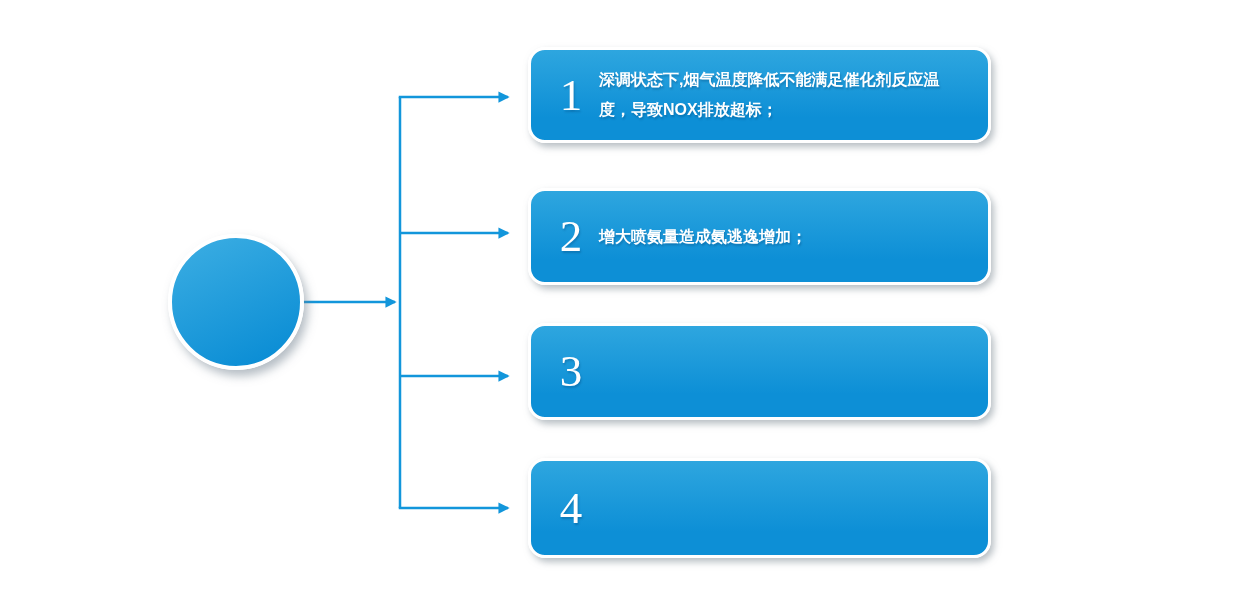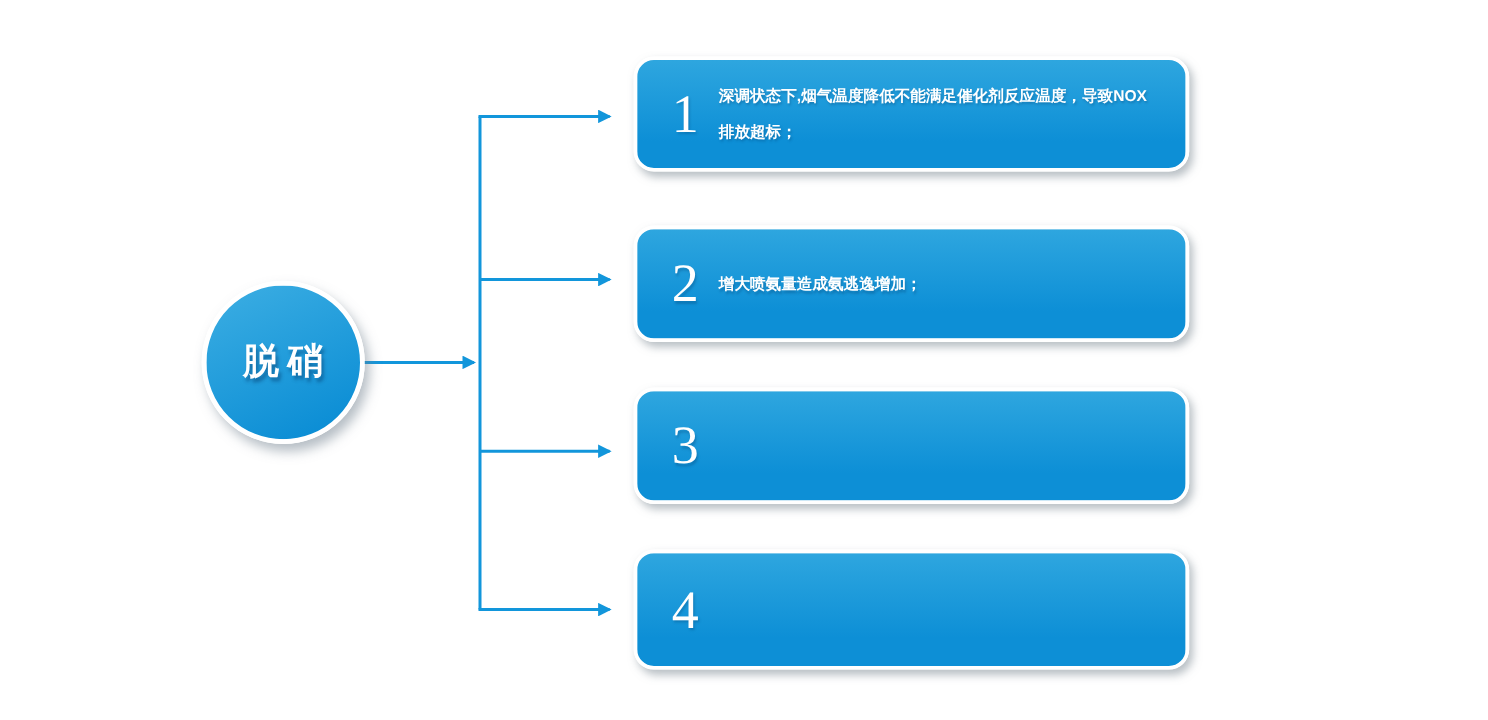--- a/index.html
+++ b/index.html
@@ -89,21 +89,21 @@
     font-family: "Liberation Serif", serif;
     font-size: 45px;
     font-weight: 400;
     line-height: 1;
     color: var(--text, #ffffff);
     text-shadow: 1px 2px 2px rgba(0, 60, 110, 0.3);
   }
   .challenge-text {
     margin-left: 10px;
     width: 358px;
-    font-size: 13px;
+    font-size: 16px;
     font-weight: bold;
     line-height: 30px;
     text-shadow: 1px 2px 2px rgba(0, 60, 110, 0.33);
   }
 </style>
 </head>
 <body>
 
 <div class="stage">
 
@@ -118,21 +118,20 @@
 
     <path class="conn" d="M400,97 V508"></path>
 
     <path class="conn" d="M398.75,97 H508" marker-end="url(#arrow)"></path>
     <path class="conn" d="M400,233 H508" marker-end="url(#arrow)"></path>
     <path class="conn" d="M400,376 H508" marker-end="url(#arrow)"></path>
     <path class="conn" d="M398.75,508 H508" marker-end="url(#arrow)"></path>
   </svg>
 
   <div class="hub">
-    <div class="hub-line">脱硝</div>
   </div>
 
   <div class="challenge-box pos-1">
     <div class="challenge-number">1</div>
     <div class="challenge-text">深调状态下,烟气温度降低不能满足催化剂反应温度，导致NOX排放超标；</div>
   </div>
 
   <div class="challenge-box pos-2">
     <div class="challenge-number">2</div>
     <div class="challenge-text">增大喷氨量造成氨逃逸增加；</div>

